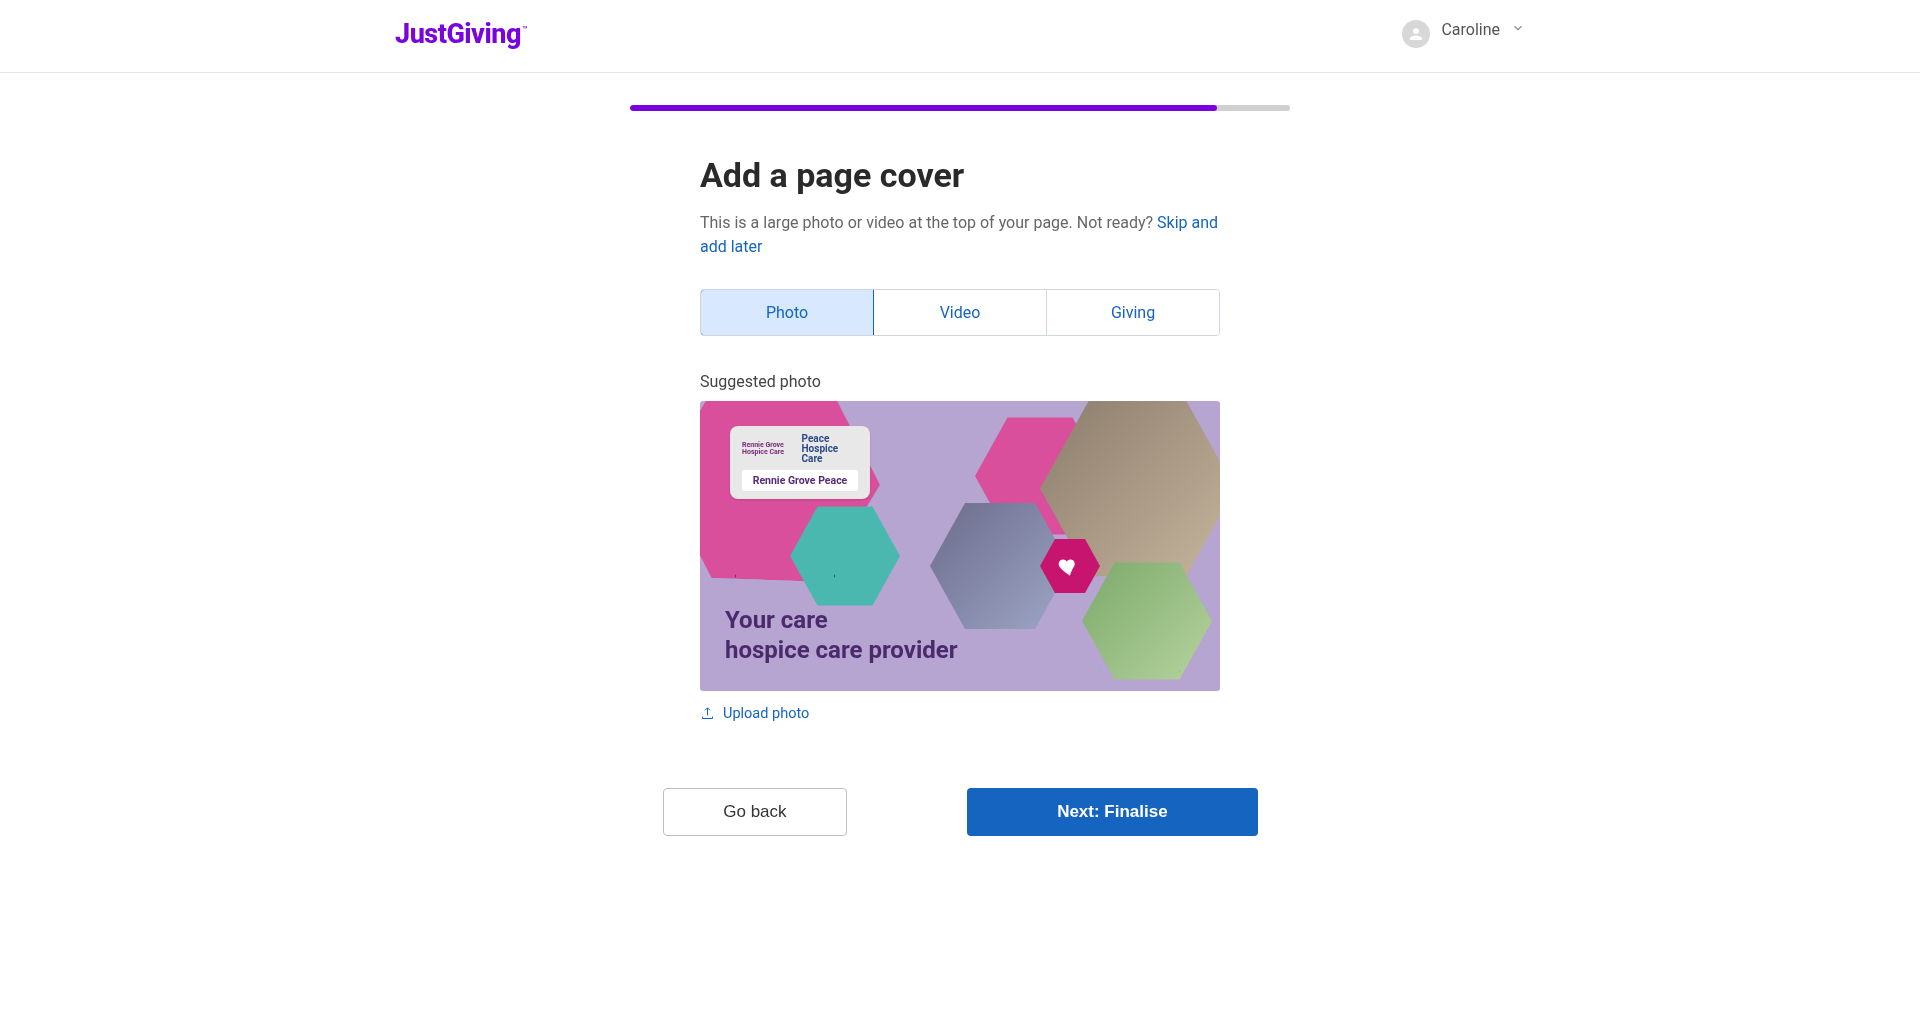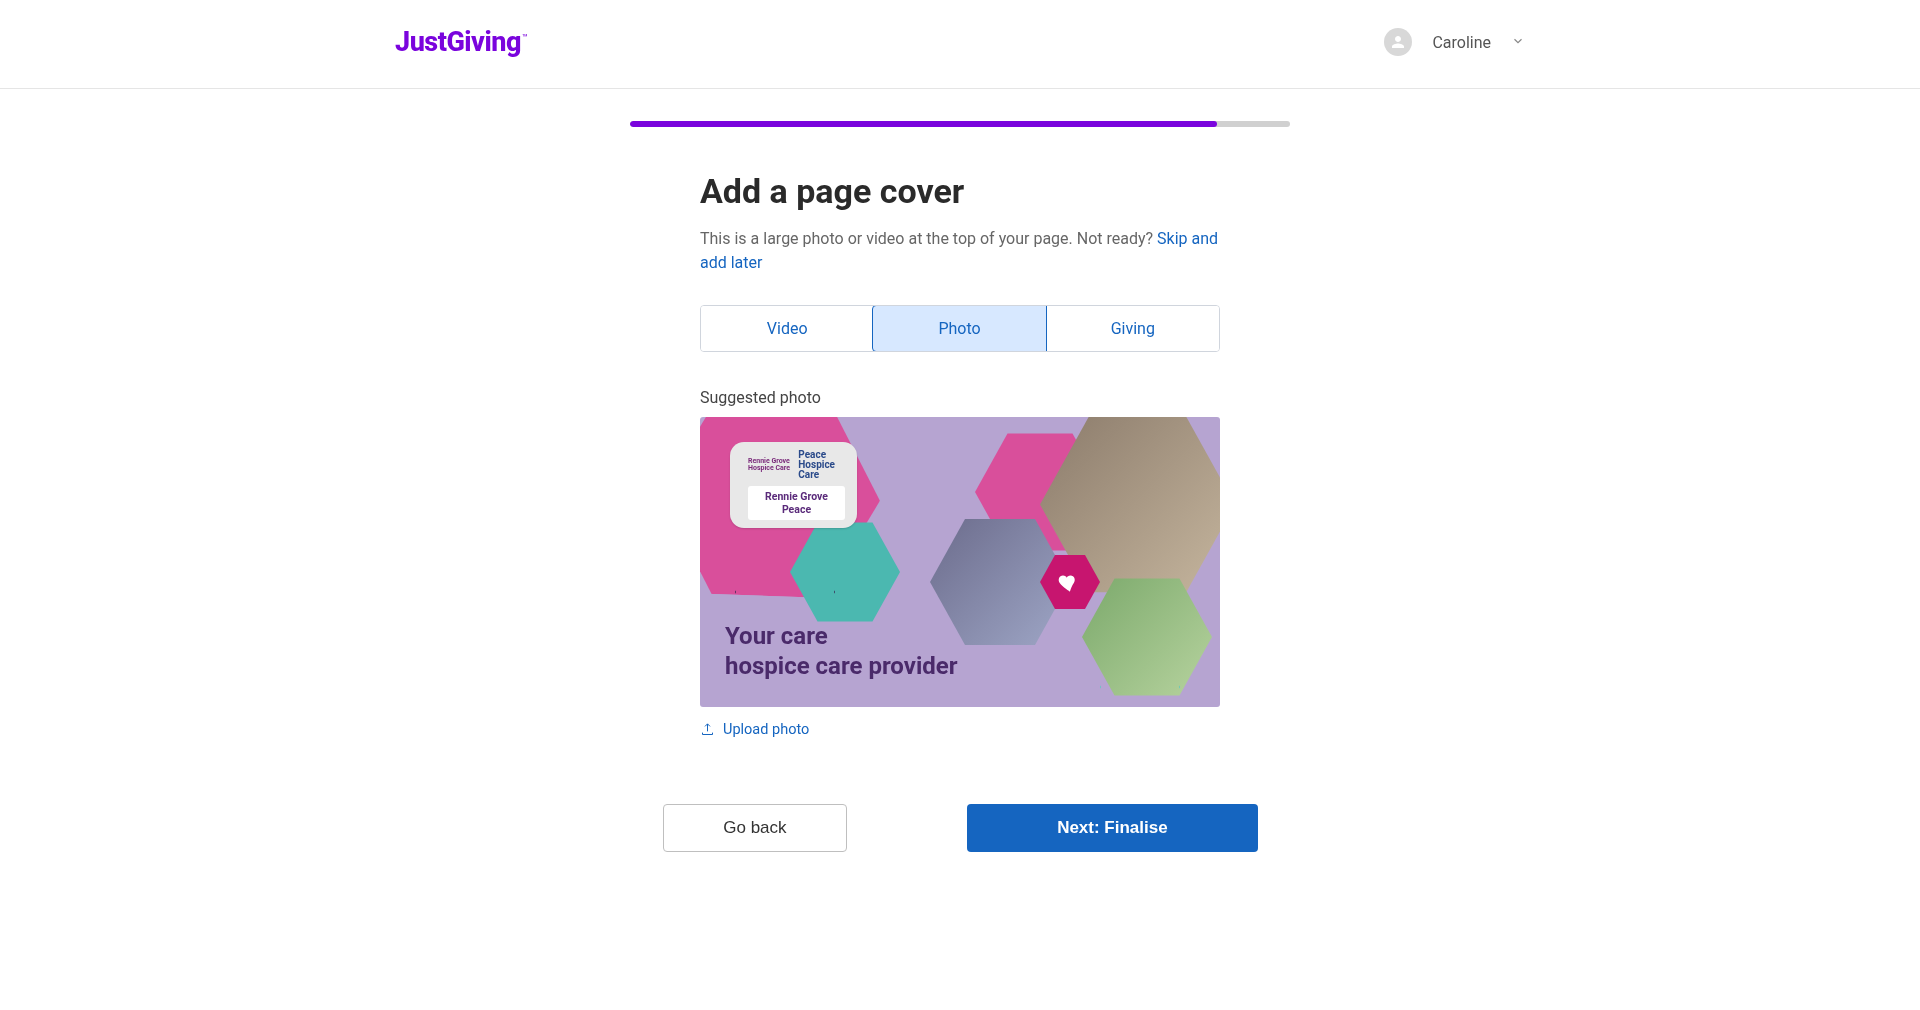--- a/index.html
+++ b/index.html
@@ -1,25 +1,25 @@
 <!DOCTYPE html>
 <html><head>
 <meta charset="utf-8">
 <style>
 * { margin: 0; padding: 0; box-sizing: border-box; }
 body { font-family: -apple-system, BlinkMacSystemFont, "Segoe UI", Roboto, Helvetica, Arial, sans-serif; background: #fff; color: #333; }
 
 .header { border-bottom: 1px solid #e5e5e5; padding: 18px 0 22px; }
-.header-inner { max-width: 1150px; margin: 8px auto; display: flex; justify-content: space-between; align-items: center; padding: 0 10px; }
+.header-inner { max-width: 1150px; margin: 0 auto; display: flex; justify-content: space-between; align-items: center; padding: 0 10px; }
 .logo { display: flex; align-items: baseline; }
 .logo-text { font-size: 27px; font-weight: 800; letter-spacing: -0.5px; }
 .logo-just { color: #7a04dd; }
 .logo-giving { color: #7a04dd; }
 .logo-tm { font-size: 10px; color: #7a04dd; margin-left: 1px; position: relative; top: -10px; }
-.user-menu { display: flex; align-items: center; gap: 20px; cursor: pointer; }
+.user-menu { display: flex; align-items: flex-start; gap: 11px; cursor: pointer; }
 .avatar { width: 28px; height: 28px; border-radius: 50%; background: #d8d8d8; display: flex; align-items: center; justify-content: center; }
 .avatar svg { width: 18px; height: 18px; fill: #fff; }
 .username { color: #555; font-size: 16px; }
 .chev { color: #888; }
 .chev svg { width: 14px; height: 14px; stroke: #888; fill: none; stroke-width: 2; }
 
 .progress-wrap { max-width: 660px; margin: 32px auto 0; }
 .progress-track { height: 6px; background: #d0d0d0; border-radius: 3px; overflow: hidden; }
 .progress-fill { height: 100%; background: #7a04dd; width: 89%; border-radius: 3px; }
 
@@ -43,21 +43,21 @@
 .hex-teal { left: 90px; top: 100px; width: 110px; height: 110px; background: #4bb8b0; clip-path: polygon(25% 5%, 75% 5%, 100% 50%, 75% 95%, 25% 95%, 0% 50%); }
 .hex-outline { left: 35px; top: 125px; width: 100px; height: 100px; border: 1.5px solid #3a2a55; clip-path: polygon(25% 5%, 75% 5%, 100% 50%, 75% 95%, 25% 95%, 0% 50%); background: transparent; }
 .hex-pink-right { left: 275px; top: 10px; width: 130px; height: 130px; background: #d94f9b; clip-path: polygon(25% 5%, 75% 5%, 100% 50%, 75% 95%, 25% 95%, 0% 50%); }
 .hex-img1 { left: 340px; top: -10px; width: 195px; height: 195px; background: linear-gradient(135deg,#8a7a6a,#c8b8a0); clip-path: polygon(25% 5%, 75% 5%, 100% 50%, 75% 95%, 25% 95%, 0% 50%); }
 .hex-img2 { left: 230px; top: 95px; width: 140px; height: 140px; background: linear-gradient(135deg,#6a6a8a,#a0a8c8); clip-path: polygon(25% 5%, 75% 5%, 100% 50%, 75% 95%, 25% 95%, 0% 50%); }
 .hex-img3 { left: 382px; top: 155px; width: 130px; height: 130px; background: linear-gradient(135deg,#7aa86a,#b8d4a0); clip-path: polygon(25% 5%, 75% 5%, 100% 50%, 75% 95%, 25% 95%, 0% 50%); }
 .hex-heart { left: 340px; top: 135px; width: 60px; height: 60px; background: #c7156f; clip-path: polygon(25% 5%, 75% 5%, 100% 50%, 75% 95%, 25% 95%, 0% 50%); display:flex; align-items:center; justify-content:center; }
 .hex-heart svg { width: 26px; height: 26px; fill: #fff; }
 .hex-outline-br { right: 40px; bottom: -20px; width: 80px; height: 80px; border: 1.5px solid #5ec9c1; clip-path: polygon(25% 5%, 75% 5%, 100% 50%, 75% 95%, 25% 95%, 0% 50%); background: transparent; }
 
-.badge-card { position: absolute; left: 30px; top: 25px; background: #e8e8e8; border-radius: 14px; padding: 8px 12px 8px 18px; width: 127px; box-shadow: 0 1px 2px rgba(0,0,0,.15); }
+.badge-card { position: absolute; left: 30px; top: 25px; background: #e8e8e8; border-radius: 8px; padding: 8px 12px 8px 12px; width: 140px; box-shadow: 0 1px 2px rgba(0,0,0,.15); }
 .badge-top { display:flex; gap:6px; align-items:center; margin-bottom:6px; }
 .badge-logo1 { font-size: 7px; color:#7a2a7a; font-weight:700; line-height:1; }
 .badge-logo2 { font-size: 10px; color:#2a4a8a; font-weight:700; line-height:1; }
 .badge-name { background:#fff; border-radius:3px; padding:4px 6px; font-size:10.5px; font-weight:700; color:#5a2a7a; text-align:center; }
 
 .photo-tagline { position: absolute; left: 25px; bottom: 26px; font-size: 24px; font-weight: 700; color: #4a2a6a; line-height: 1.25; }
 
 .upload-link { display: flex; align-items: center; gap: 8px; margin-top: 14px; color: #1565c0; font-size: 14.5px; cursor: pointer; }
 .upload-link svg { width: 15px; height: 15px; stroke: #1565c0; fill: none; stroke-width: 1.6; }
 
@@ -98,22 +98,22 @@
   </div>
 </div>
 
 <div class="content">
   <h1 class="page-title">Add a page cover</h1>
   <p class="page-desc">
     <span>This is a large photo or video at the top of your page. Not ready? </span><span class="skip-link">Skip and add later</span>
   </p>
 
   <div class="tabs">
+    <div class="tab active">Photo</div>
     <div class="tab">Video</div>
-    <div class="tab active">Photo</div>
     <div class="tab">Giving</div>
   </div>
 
   <div class="suggested-label">Suggested photo</div>
 
   <div class="suggested-photo">
     <div class="hex hex-pink-big"></div>
     <div class="hex hex-teal"></div>
     <div class="hex hex-outline"></div>
     <div class="hex hex-pink-right"></div>

